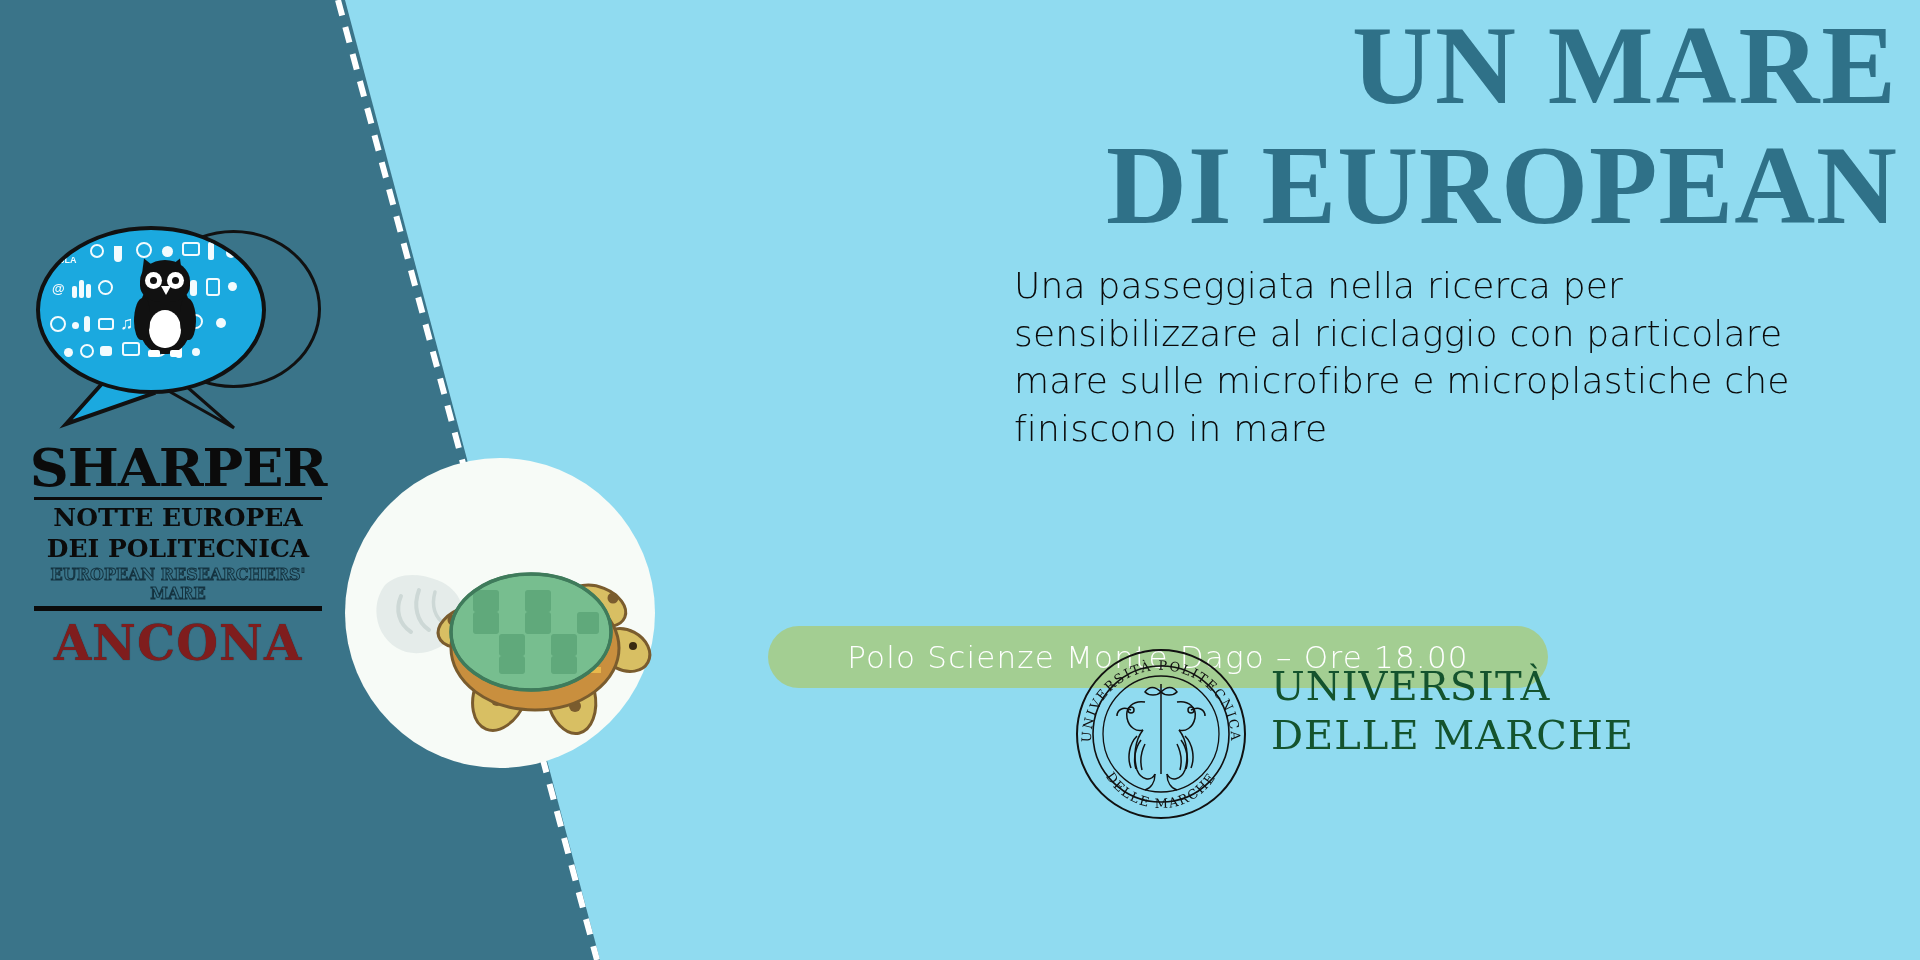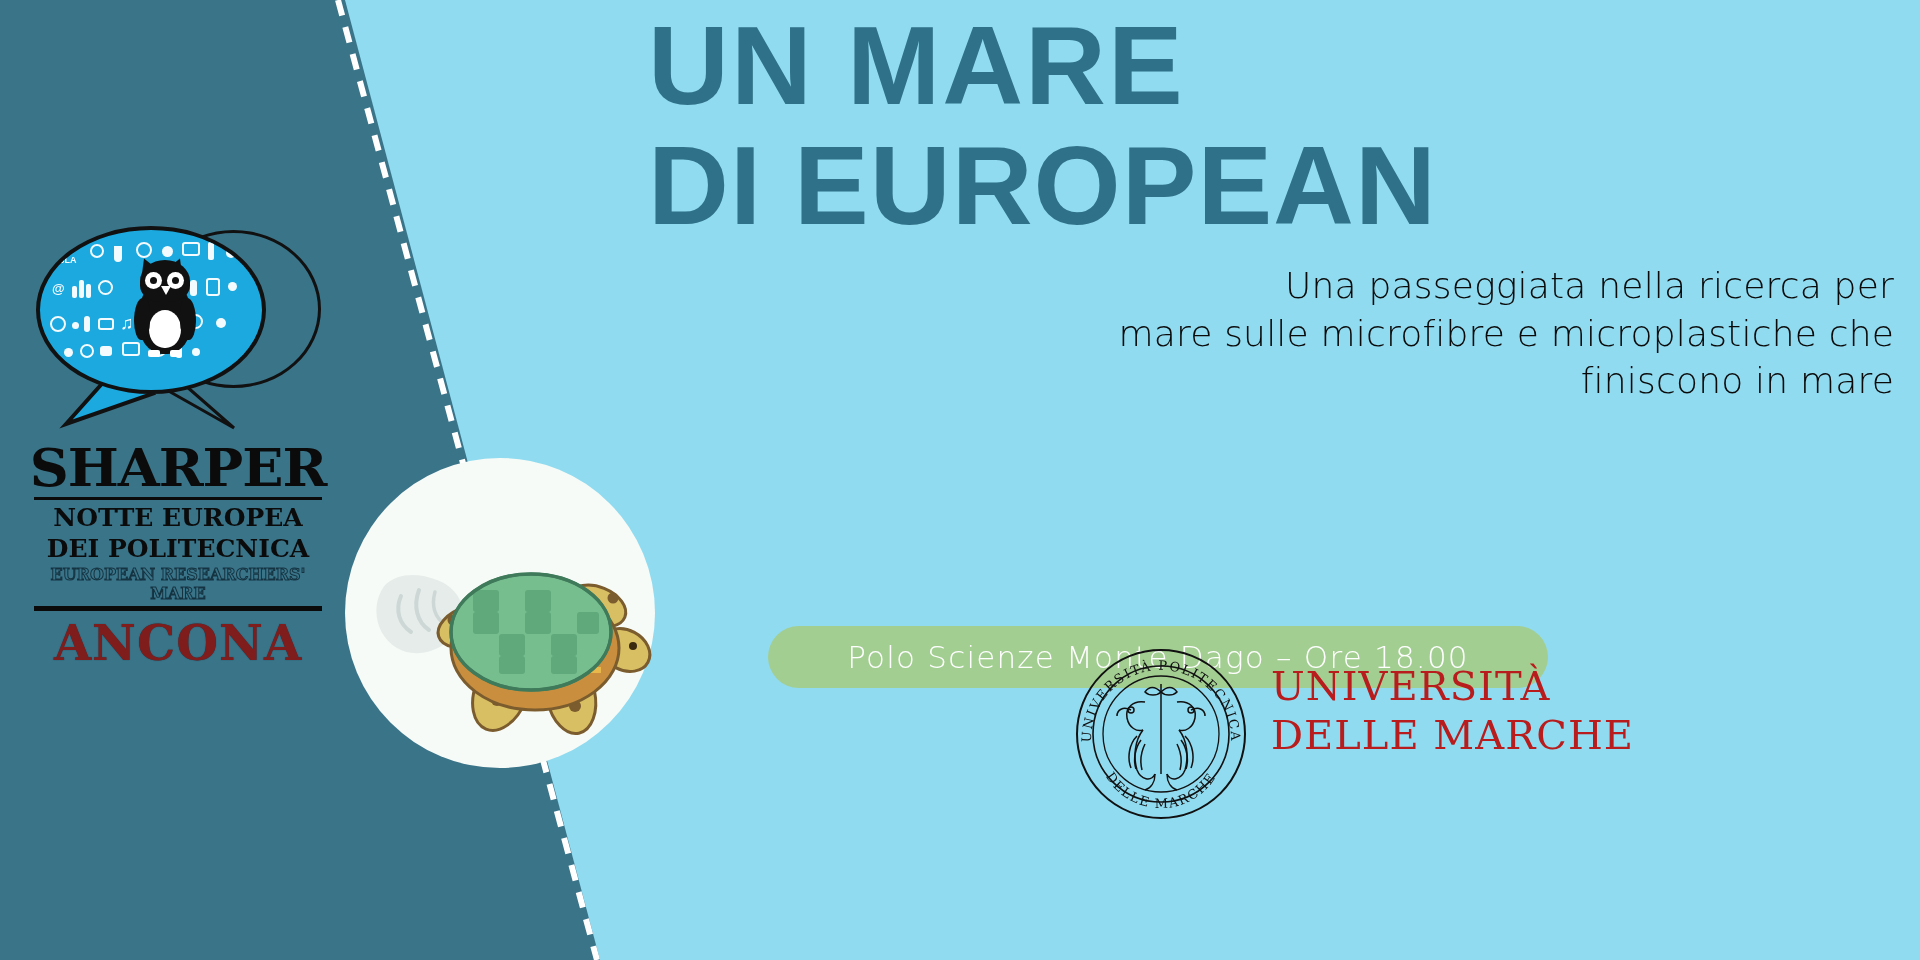--- a/index.html
+++ b/index.html
@@ -121,32 +121,32 @@
   
   .turtle-circle {
     position:absolute; left:345px; top:458px; width:310px; height:310px;
     background:#F7FBF7; border-radius:50%;
   }
   .turtle { position:absolute; left:375px; top:500px; width:300px; height:250px; }
 
   
   .title {
     position:absolute; right:22px; top:6px; width:1250px;
-    font-family:Liberation Sans, sans-serif;
+    text-align:right;
+    font-family:Liberation Serif, serif;
     font-weight:bold;
     color:#2F7188;
     font-size:112px;
     line-height:1.07;
     letter-spacing:2px;
   }
   .title .l2 { letter-spacing:1px; }
 
   .subtitle {
     position:absolute; right:26px; top:262px; width:880px;
-    text-align:right;
     color:#0a0a0a;
     font-family:"DejaVu Sans", sans-serif;
     font-size:36px;
     line-height:1.32;
     font-weight:300;
     letter-spacing:0.2px;
   }
 
   .pill {
     position:absolute; left:768px; top:626px;
@@ -160,21 +160,21 @@
     font-weight:300;
     letter-spacing:1.2px;
   }
 
   
   .univpm { position:absolute; left:1075px; top:648px; width:830px; height:300px; }
   .seal { position:absolute; left:0; top:0; width:172px; height:172px; }
   .univpm-word {
     position:absolute; left:196px; top:14px;
     font-family:"DejaVu Serif", serif;
-    font-size:40px; line-height:1.22; color:#b91c1c;
+    font-size:40px; line-height:1.22; color:#14532d;
     letter-spacing:1px;
   }
 </style>
 </head>
 <body>
 
 <div id="poster">
 
   <div class="left-panel-lower"></div>
 
@@ -305,20 +305,21 @@
     <ellipse cx="156" cy="132" rx="80" ry="58" fill="none" stroke="#3F7B5B" stroke-width="3.5"></ellipse>
   </svg>
 
   <div class="title">
     <div class="l1">UN MARE</div>
     <div class="l2">DI EUROPEAN</div>
   </div>
 
   <div class="subtitle">
     <div>Una passeggiata nella ricerca per</div>
+    <div>sensibilizzare al riciclaggio con particolare</div>
     <div>mare sulle microfibre e microplastiche che</div>
     <div>finiscono in mare</div>
   </div>
 
   <div class="pill">
     <span>Polo Scienze Monte Dago – Ore 18.00</span>
   </div>
 
   <div class="univpm">
     <svg class="seal" viewBox="0 0 172 172">

